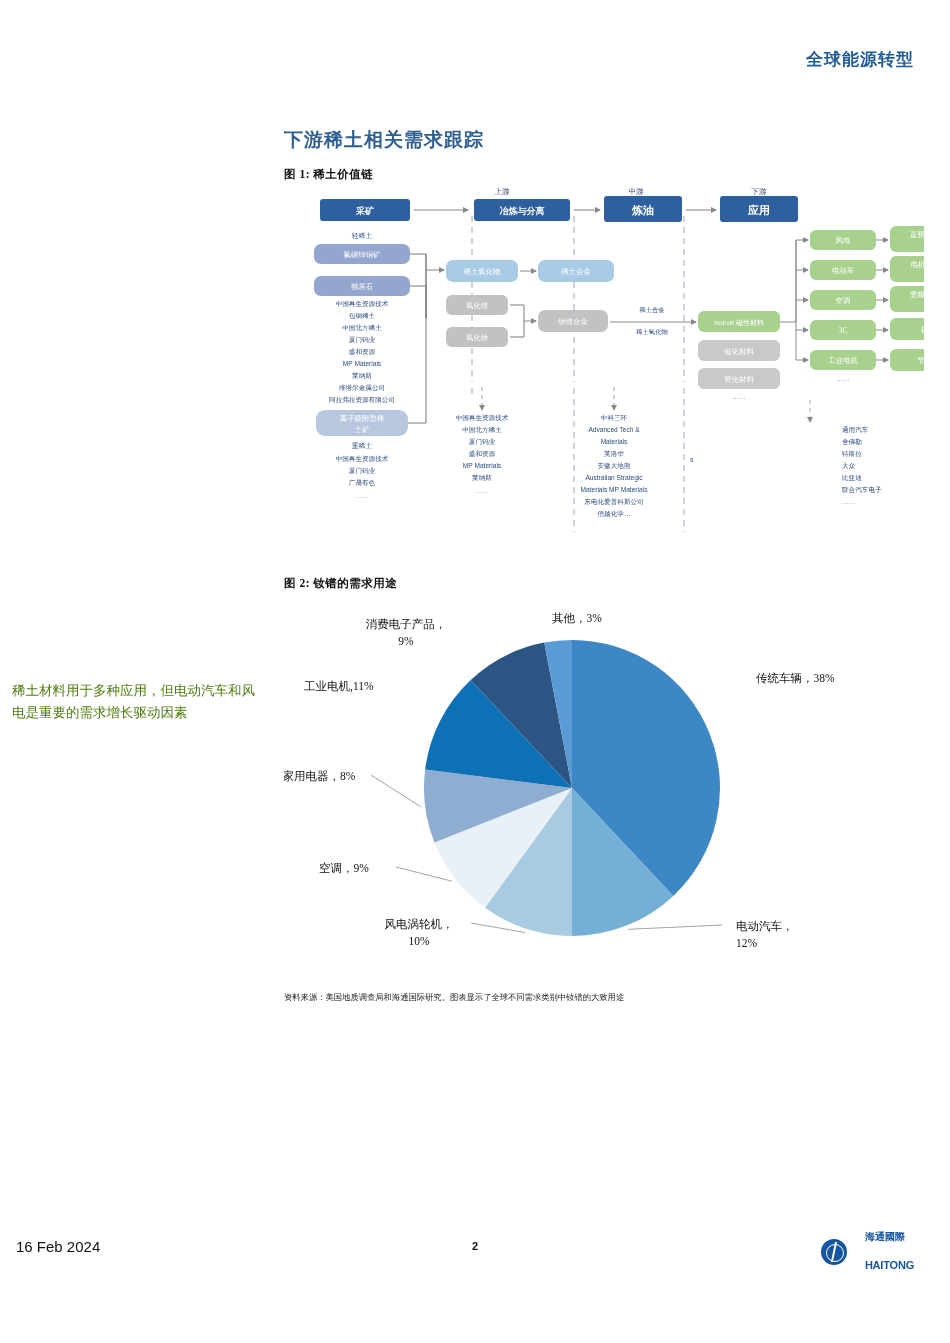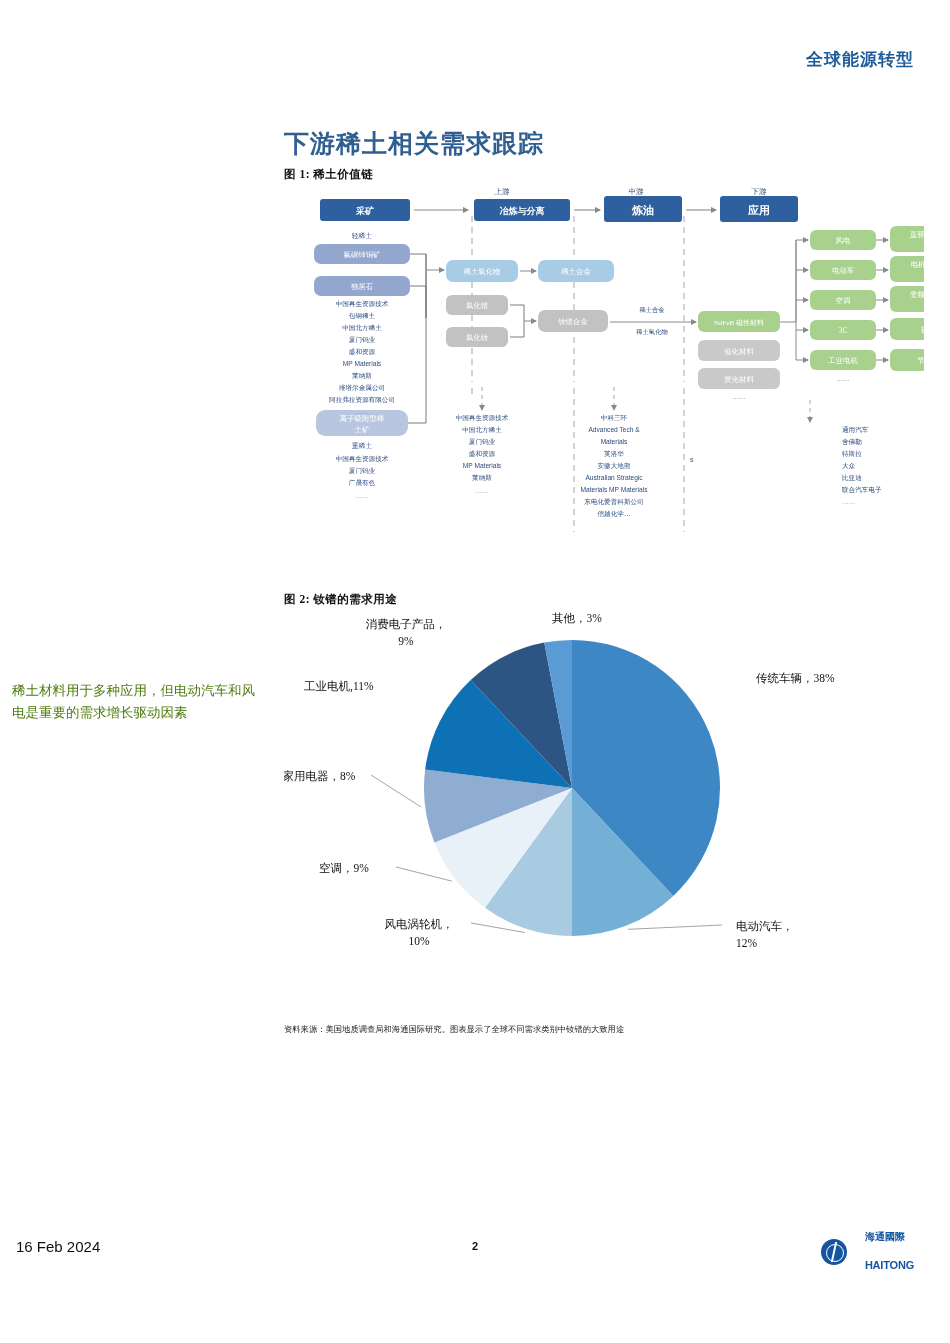--- a/index.html
+++ b/index.html
@@ -14,37 +14,37 @@
   .hdr-title{
     position:absolute;right:36px;top:48px;
     font-family:"Liberation Sans","DejaVu Sans",sans-serif;
     font-weight:bold;font-size:17px;color:#1f5c99;letter-spacing:1px;
   }
 
   
   .sec-title{
     position:absolute;left:284px;top:127px;
     font-family:"Liberation Serif","DejaVu Serif",serif;
-    font-size:25px;font-weight:bold;color:#2f5f91;letter-spacing:1px;
+    font-size:19px;font-weight:bold;color:#2f5f91;letter-spacing:1px;
   }
   .fig-cap{
     position:absolute;
     font-family:"Liberation Serif","DejaVu Serif",serif;
     font-size:11.5px;font-weight:bold;color:#111;letter-spacing:.5px;
   }
   #fig1-cap{left:284px;top:167px;}
-  #fig2-cap{left:284px;top:592px;}
+  #fig2-cap{left:284px;top:576px;}
 
   .src-note{
     position:absolute;left:284px;width:640px;
     font-family:"Liberation Serif","DejaVu Serif",serif;
     font-size:8.3px;color:#222;line-height:1.5;text-align:justify;
   }
   #src1{top:536px;}
-  #src2{top:992px;margin-top:32px;}
+  #src2{top:992px;}
 
   
   .margin-note{
     position:absolute;left:12px;top:680px;width:250px;
     font-family:"Liberation Serif","DejaVu Serif",serif;
     font-size:13.5px;line-height:1.65;color:#4d7c0f;
   }
 
   
   .foot-date{

